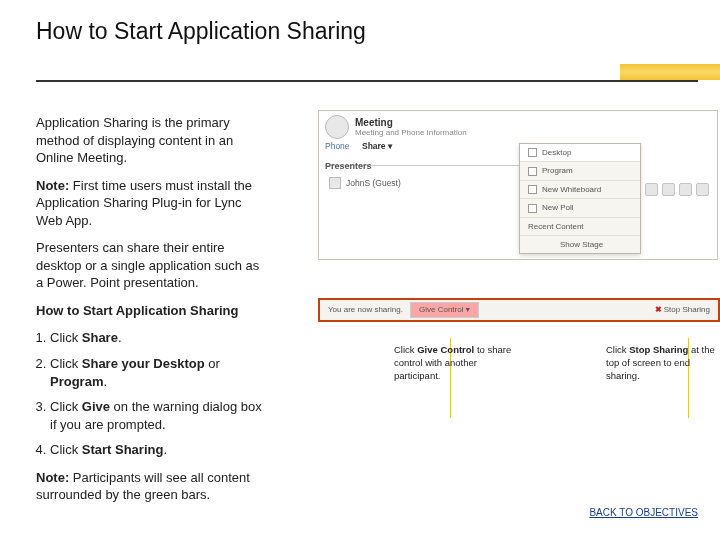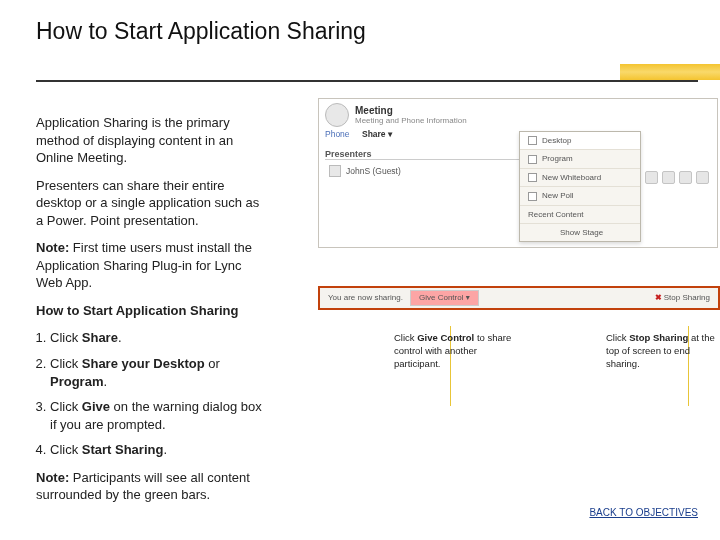--- a/index.html
+++ b/index.html
@@ -7,27 +7,27 @@
     background:linear-gradient(to bottom,#f4c430 0%,#f9d96a 50%,#f4c430 100%);}
   .page{position:relative;width:720px;height:540px;}
   h1{margin:0;padding:18px 0 4px 36px;font-size:23px;font-weight:normal;color:#111;}
   .rule{position:absolute;left:36px;right:22px;top:80px;height:2px;background:#333;}
   .content{position:absolute;left:36px;top:98px;right:22px;bottom:60px;}
   .left{width:232px;float:left;font-size:13px;line-height:1.35;color:#222;margin-top:16px;}
   .left p{margin:0 0 10px 0;}
   .left ol{margin:0 0 10px 0;padding-left:14px;}
   .left li{margin-bottom:8px;}
   b{font-weight:bold;}
-  .right{position:absolute;left:282px;top:0;width:402px;}
+  .right{position:absolute;left:282px;top:12px;width:402px;}
   .illus{width:398px;height:148px;border:1px solid #c8c4bc;background:#fff;position:relative;font-size:8px;color:#555;}
   .meet-hdr{position:absolute;left:6px;top:4px;display:flex;align-items:center;gap:6px;}
   .meet-ico{width:22px;height:22px;border-radius:50%;background:#e8e8e8;border:1px solid #bbb;}
   .meet-txt .mt1{font-size:10px;font-weight:bold;color:#333;}
   .meet-txt .mt2{font-size:8px;color:#888;}
-  .tabs{position:absolute;left:6px;top:30px;width:210px;border-bottom:1px solid #ccc;padding-bottom:20px;font-size:8.5px;}
+  .tabs{position:absolute;left:6px;top:30px;width:210px;border-bottom:1px solid #ccc;padding-bottom:14px;font-size:8.5px;}
   .tabs span{margin-right:10px;color:#4b6fb8;}
   .tabs .active{color:#333;font-weight:bold;}
   .pres-lbl{position:absolute;left:6px;top:50px;font-weight:bold;font-size:9px;color:#555;}
   .pres-row{position:absolute;left:10px;top:66px;display:flex;align-items:center;gap:5px;font-size:8.5px;}
   .pres-swatch{width:10px;height:10px;background:#e8e8e8;border:1px solid #bbb;}
   .menu{position:absolute;left:200px;top:32px;width:120px;background:#f7f5f0;border:1px solid #bcb8ac;box-shadow:0 2px 4px rgba(0,0,0,.15);}
   .menu div{padding:4px 8px;border-bottom:1px solid #e4e0d6;font-size:8px;color:#555;white-space:nowrap;}
   .menu div:last-child{border-bottom:none;margin-left:32px;}
   .menu .hi{background:#fff;}
   .mini{width:7px;height:7px;display:inline-block;margin-right:5px;border:1px solid #999;background:#fff;vertical-align:middle;}
@@ -50,24 +50,24 @@
 <body>
 
 <div class="page">
   <div class="gold-band"></div>
   <h1>How to Start Application Sharing</h1>
   <div class="rule"></div>
 
   <div class="content">
     <div class="left">
       <p>Application Sharing is the primary method of displaying content in an Online Meeting.</p>
-      <p>Presenters can share their entire desktop or a single application such as a Power. Point presentation.</p>
       <p>
         <b>Note:</b><span> First time users must install the Application Sharing Plug-in for Lync Web App.</span>
       </p>
+      <p>Presenters can share their entire desktop or a single application such as a Power. Point presentation.</p>
       <p><b>How to Start Application Sharing</b></p>
       <ol>
         <li>
           <span>Click </span><b>Share</b><span>.</span>
         </li>
         <li>
           <span>Click </span><b>Share your Desktop</b><span> or </span><b>Program</b><span>.</span>
         </li>
         <li>
           <span>Click </span><b>Give</b><span> on the warning dialog box if you are prompted.</span>

